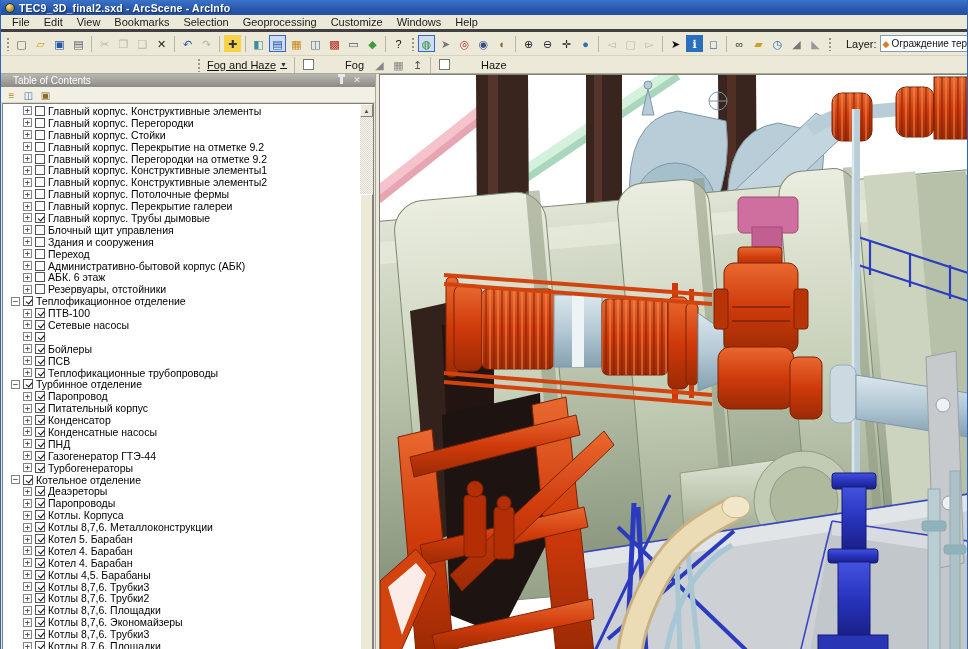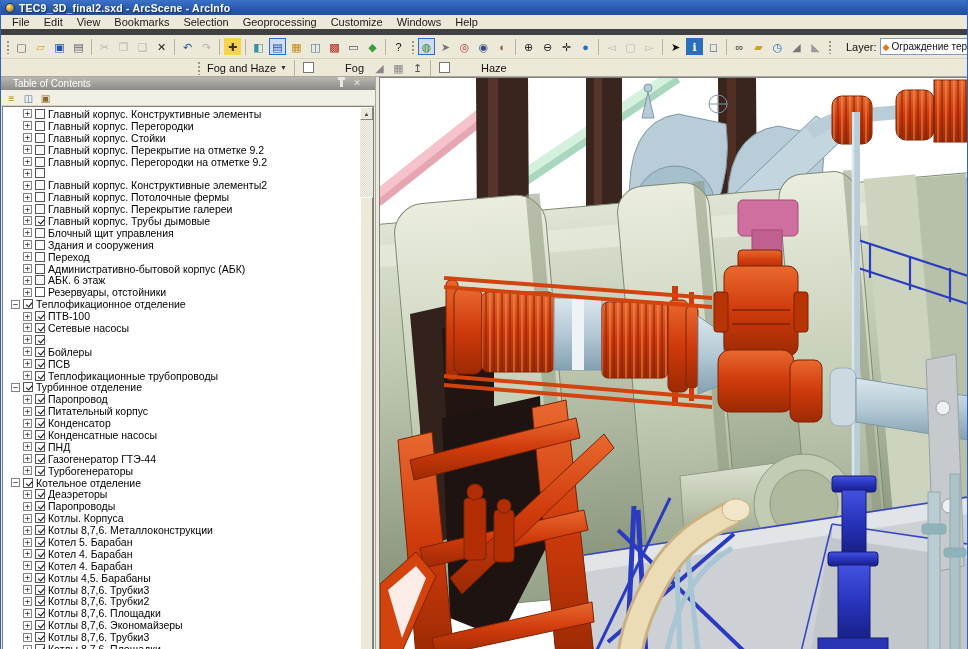--- a/index.html
+++ b/index.html
@@ -8,42 +8,42 @@
        border-left:1px solid #2f63b5;border-right:1px solid #2f63b5;}
   
   .titlebar{height:15px;display:flex;align-items:center;padding:0 4px;gap:4px;
     background:linear-gradient(180deg,#3a73c8 0%,#2a5ab0 55%,#244f9e 100%);color:#fff;}
   .appicon{width:10px;height:10px;border-radius:50%;flex:0 0 auto;
     background:radial-gradient(circle at 35% 30%,#ffe98a 0%,#d3a43a 45%,#2a7a6a 100%);
     border:1px solid #16324f;box-sizing:border-box;}
   .title-text{font-size:10.5px;font-weight:bold;white-space:nowrap;letter-spacing:.2px;
     text-shadow:1px 1px 1px rgba(0,0,0,.45);}
   
-  .menubar{height:14px;display:flex;align-items:center;background:#ece9d8;border-bottom:6px solid #404040;padding-left:4px;}
+  .menubar{height:14px;display:flex;align-items:center;background:#ece9d8;border-bottom:3px solid #404040;padding-left:4px;}
   .mi{font-size:11px;color:#1a1a1a;padding:0 7px;line-height:14px;cursor:default;}
   
   .tbrow1{height:23px;display:flex;align-items:center;background:#ece9d8;border-bottom:1px solid #d8d4c0;padding-left:2px;}
   .tbrow2{height:17px;display:flex;align-items:center;background:#ece9d8;border-bottom:1px solid #aca899;padding-left:193px;}
   .grip{width:5px;height:15px;margin:0 2px;flex:0 0 auto;
     background-image:radial-gradient(circle,#9a9683 1px,transparent 1.2px);
     background-size:4px 4px;background-position:1px 1px;}
   .tbgroup{display:flex;align-items:center;}
   .tbtn{display:inline-block;width:17px;height:17px;line-height:16px;text-align:center;
     font-size:11px;margin:0 1px;border:1px solid transparent;box-sizing:border-box;cursor:default;}
   .tbtn.dis{opacity:.35;filter:grayscale(1);}
   .tbtn.box{border:1px solid #316ac5;background:#cfdcf3;}
   .tsep{display:inline-block;width:1px;height:16px;background:#b8b4a2;margin:0 3px;}
   .layer-tb{display:flex;align-items:center;margin-left:auto;margin-right:2px;}
   .layer-label{font-size:11px;margin:0 3px 0 12px;color:#111;}
   .layer-combo{display:flex;align-items:center;width:128px;height:17px;background:#fff;
     border:1px solid #7f9db9;box-sizing:border-box;padding-left:2px;}
   .combo-icon{font-size:9px;color:#e07818;margin-right:2px;}
   .combo-text{font-size:10px;white-space:nowrap;overflow:hidden;flex:1;color:#111;}
   
-  .fog-dd{display:flex;align-items:center;font-size:11px;padding:0 4px;height:15px;color:#111;}
+  .fog-dd{display:flex;align-items:center;font-size:11px;padding:0 4px;height:15px;color:#111;text-decoration:underline;}
   .dd-arr{font-size:7px;margin-left:4px;color:#333;}
   .xp-check{display:inline-block;width:11px;height:11px;background:#fff;border:1px solid #777;
     box-sizing:border-box;margin:0 3px 0 5px;}
   .chk-label{font-size:11px;color:#111;margin-right:6px;padding-left:28px;}
   
   .main{display:flex;height:579px;}
   .toc{width:377px;background:#ece9d8;display:flex;flex-direction:column;border-right:1px solid #aca899;}
   .toc-header{height:13px;background:linear-gradient(#b9b7b2,#8c8a85);color:#fff;font-size:10px;
     display:flex;align-items:center;padding:0 12px;gap:4px;}
   .toc-header .t{flex:1;}
@@ -216,20 +216,21 @@
               <span class="lbl">Главный корпус. Перекрытие на отметке 9.2</span>
             </div>
             <div class="trow">
               <span class="exp">+</span>
               <span class="cb"></span>
               <span class="lbl">Главный корпус. Перегородки на отметке 9.2</span>
             </div>
             <div class="trow">
               <span class="exp">+</span>
               <span class="cb"></span>
+              <span class="lbl">Главный корпус. Конструктивные элементы1</span>
             </div>
             <div class="trow">
               <span class="exp">+</span>
               <span class="cb"></span>
               <span class="lbl">Главный корпус. Конструктивные элементы2</span>
             </div>
             <div class="trow">
               <span class="exp">+</span>
               <span class="cb"></span>
               <span class="lbl">Главный корпус. Потолочные фермы</span>

